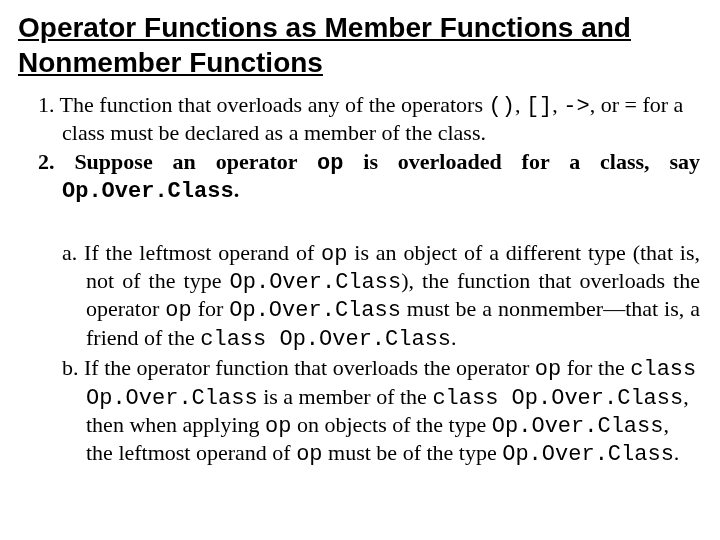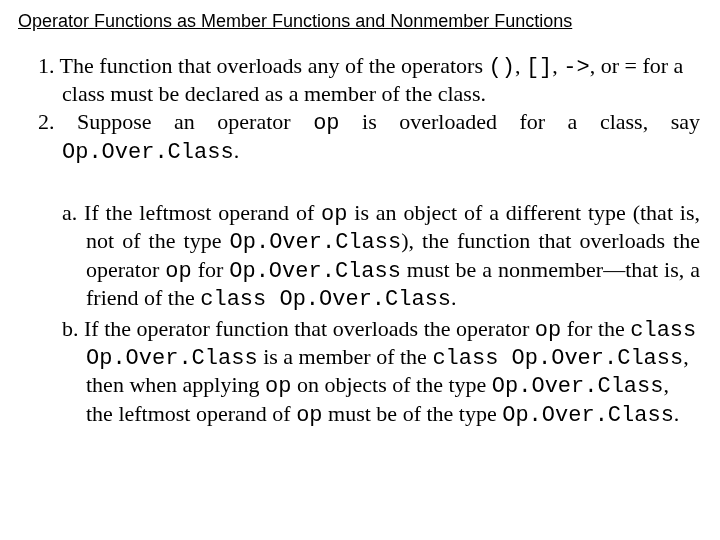--- a/index.html
+++ b/index.html
@@ -10,42 +10,43 @@
     background: #fff;
     font-family: "Times New Roman", Times, serif;
     color: #000;
   }
   .page {
     padding: 10px 18px 10px 18px;
     box-sizing: border-box;
   }
   .title {
     font-family: Arial, Helvetica, sans-serif;
-    font-weight: normal;
-    font-size: 18px;
+    font-weight: bold;
+    font-size: 28px;
     line-height: 1.25;
     text-decoration: underline;
-    margin-bottom: 20px;
+    margin-bottom: 12px;
   }
   .body {
     padding-left: 20px;
     padding-right: 2px;
     font-size: 22px;
     line-height: 1.2;
   }
   .item1 {
     text-indent: -24px;
     margin-left: 24px;
     margin-bottom: 2px;
   }
   .item2 {
     text-align: justify;
     text-indent: -24px;
     margin-left: 24px;
     margin-bottom: 20px;
+    font-weight: bold;
   }
   .sub {
     margin-left: 48px;
     text-indent: -24px;
     margin-bottom: 2px;
   }
   .suba { text-align: justify; margin-top: 34px; }
   .code {
     font-family: "Courier New", Courier, monospace;
   }

